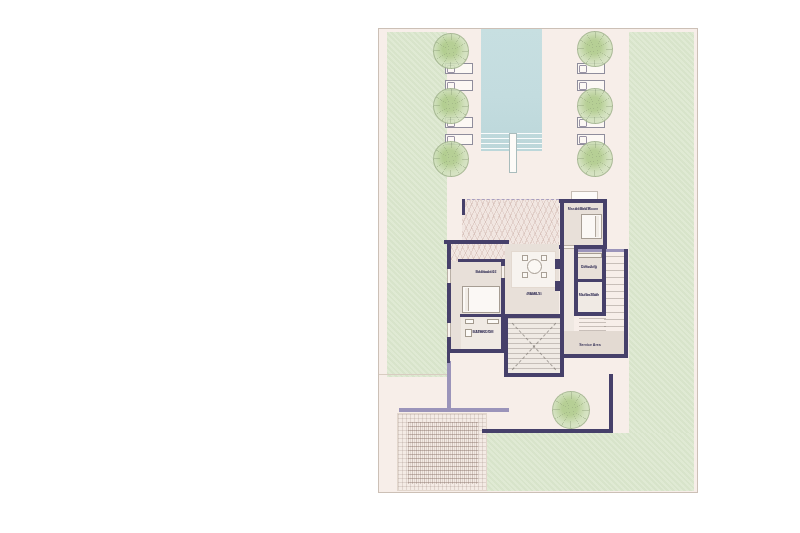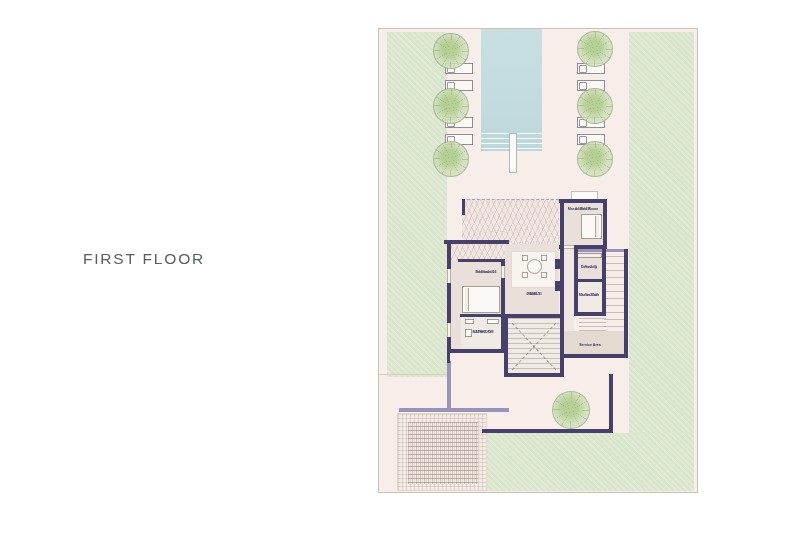--- a/index.html
+++ b/index.html
@@ -94,21 +94,20 @@
   .rlabel{display:flex;flex-direction:column;align-items:center;line-height:1.2;
     font-size:8px;font-weight:bold;color:#3e3a5e;white-space:nowrap;
     transform:translate(-50%,-50%) scale(.45);z-index:7;}
   .rlabel .dims{font-weight:normal;}
 </style>
 </head>
 <body>
 
 <div class="canvas">
 
-  <div class="floor-title">FIRST FLOOR</div>
 
   <div class="plan">
 
     <div class="lawn" style="left:8px;top:3px;width:60px;height:345px;"></div>
     <div class="lawn" style="left:250px;top:3px;width:65px;height:459px;"></div>
     <div class="lawn" style="left:104px;top:404px;width:211px;height:58px;"></div>
     <div class="groundline" style="left:0;top:345px;width:68px;height:1px;"></div>
 
     <div class="pool" style="left:102px;top:0;width:61px;height:122px;"></div>
     <div class="pool-bench" style="left:130px;top:104px;width:8px;height:40px;z-index:2;"></div>

